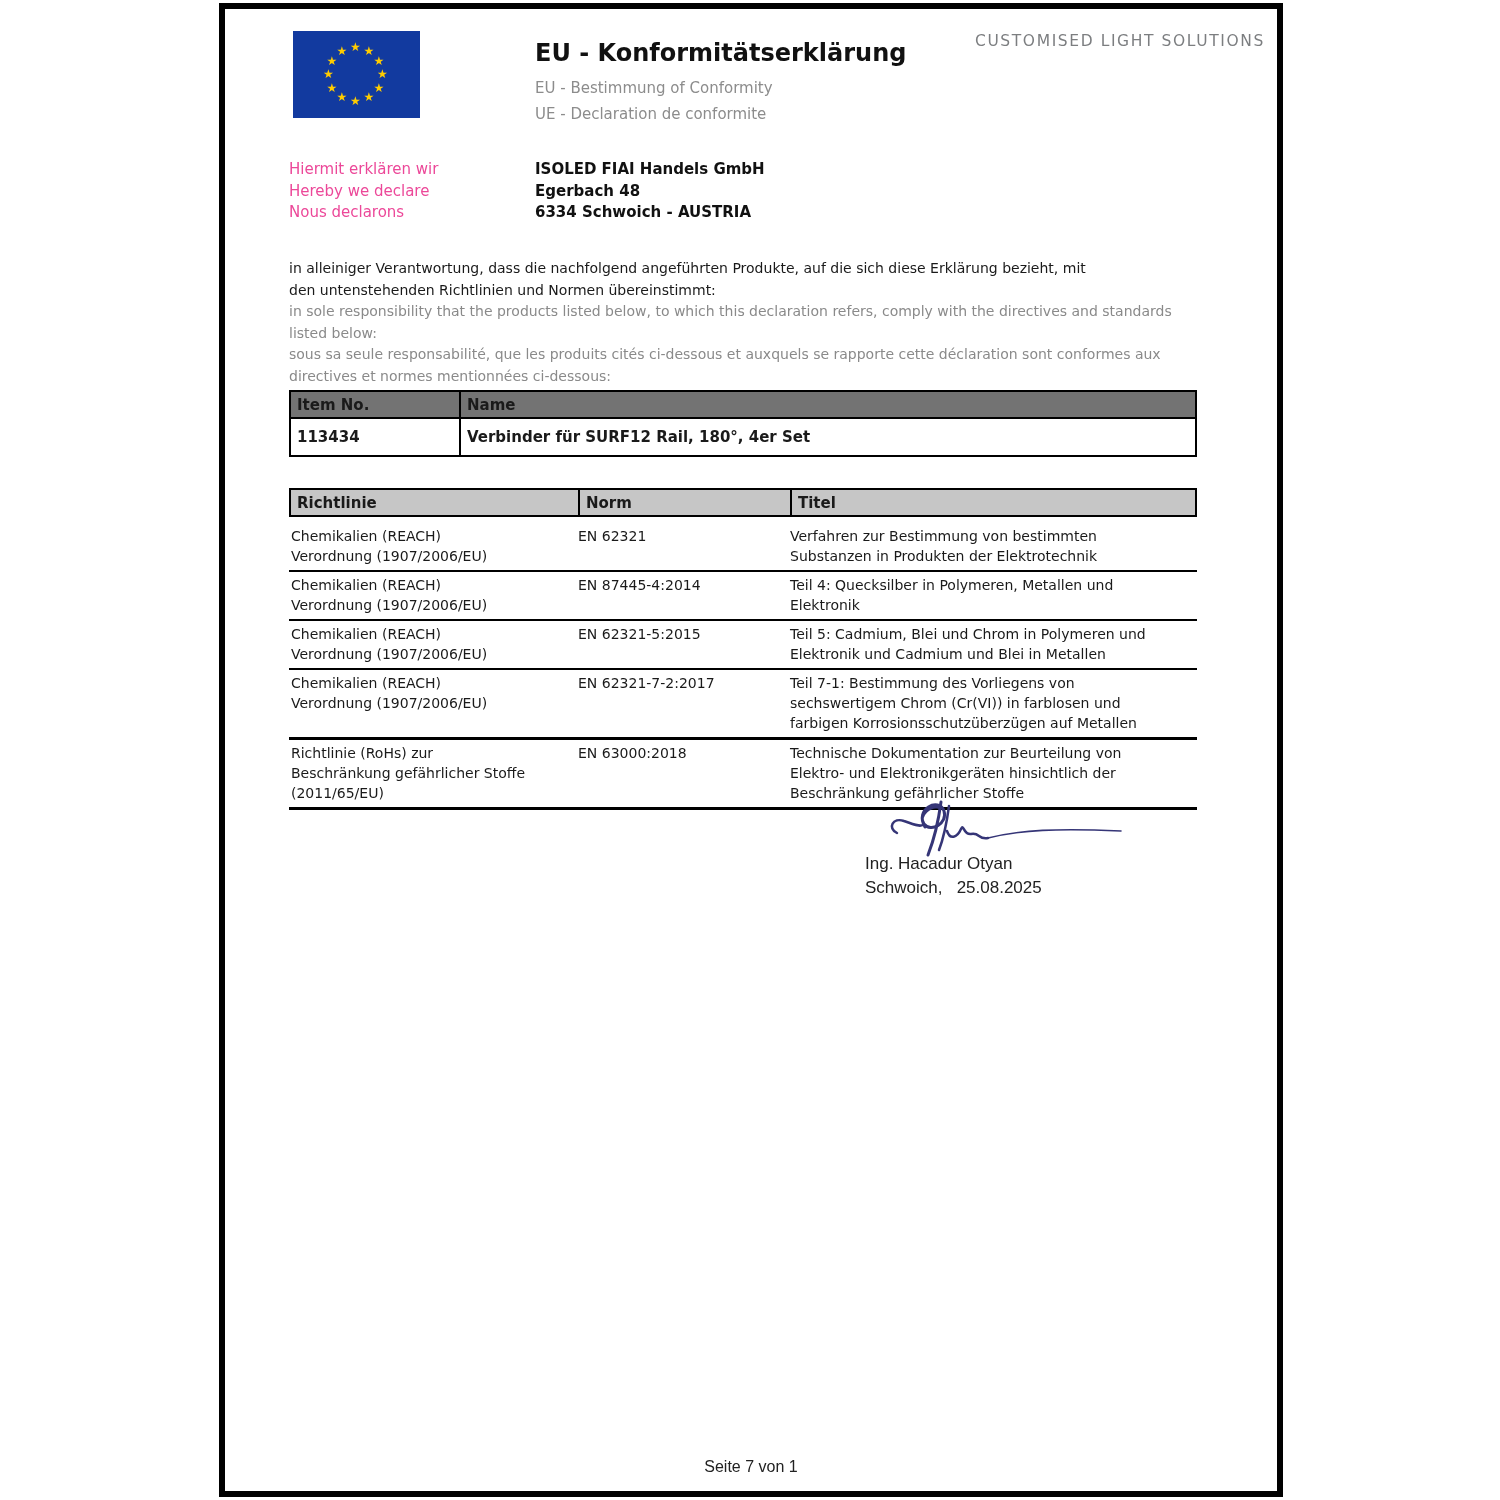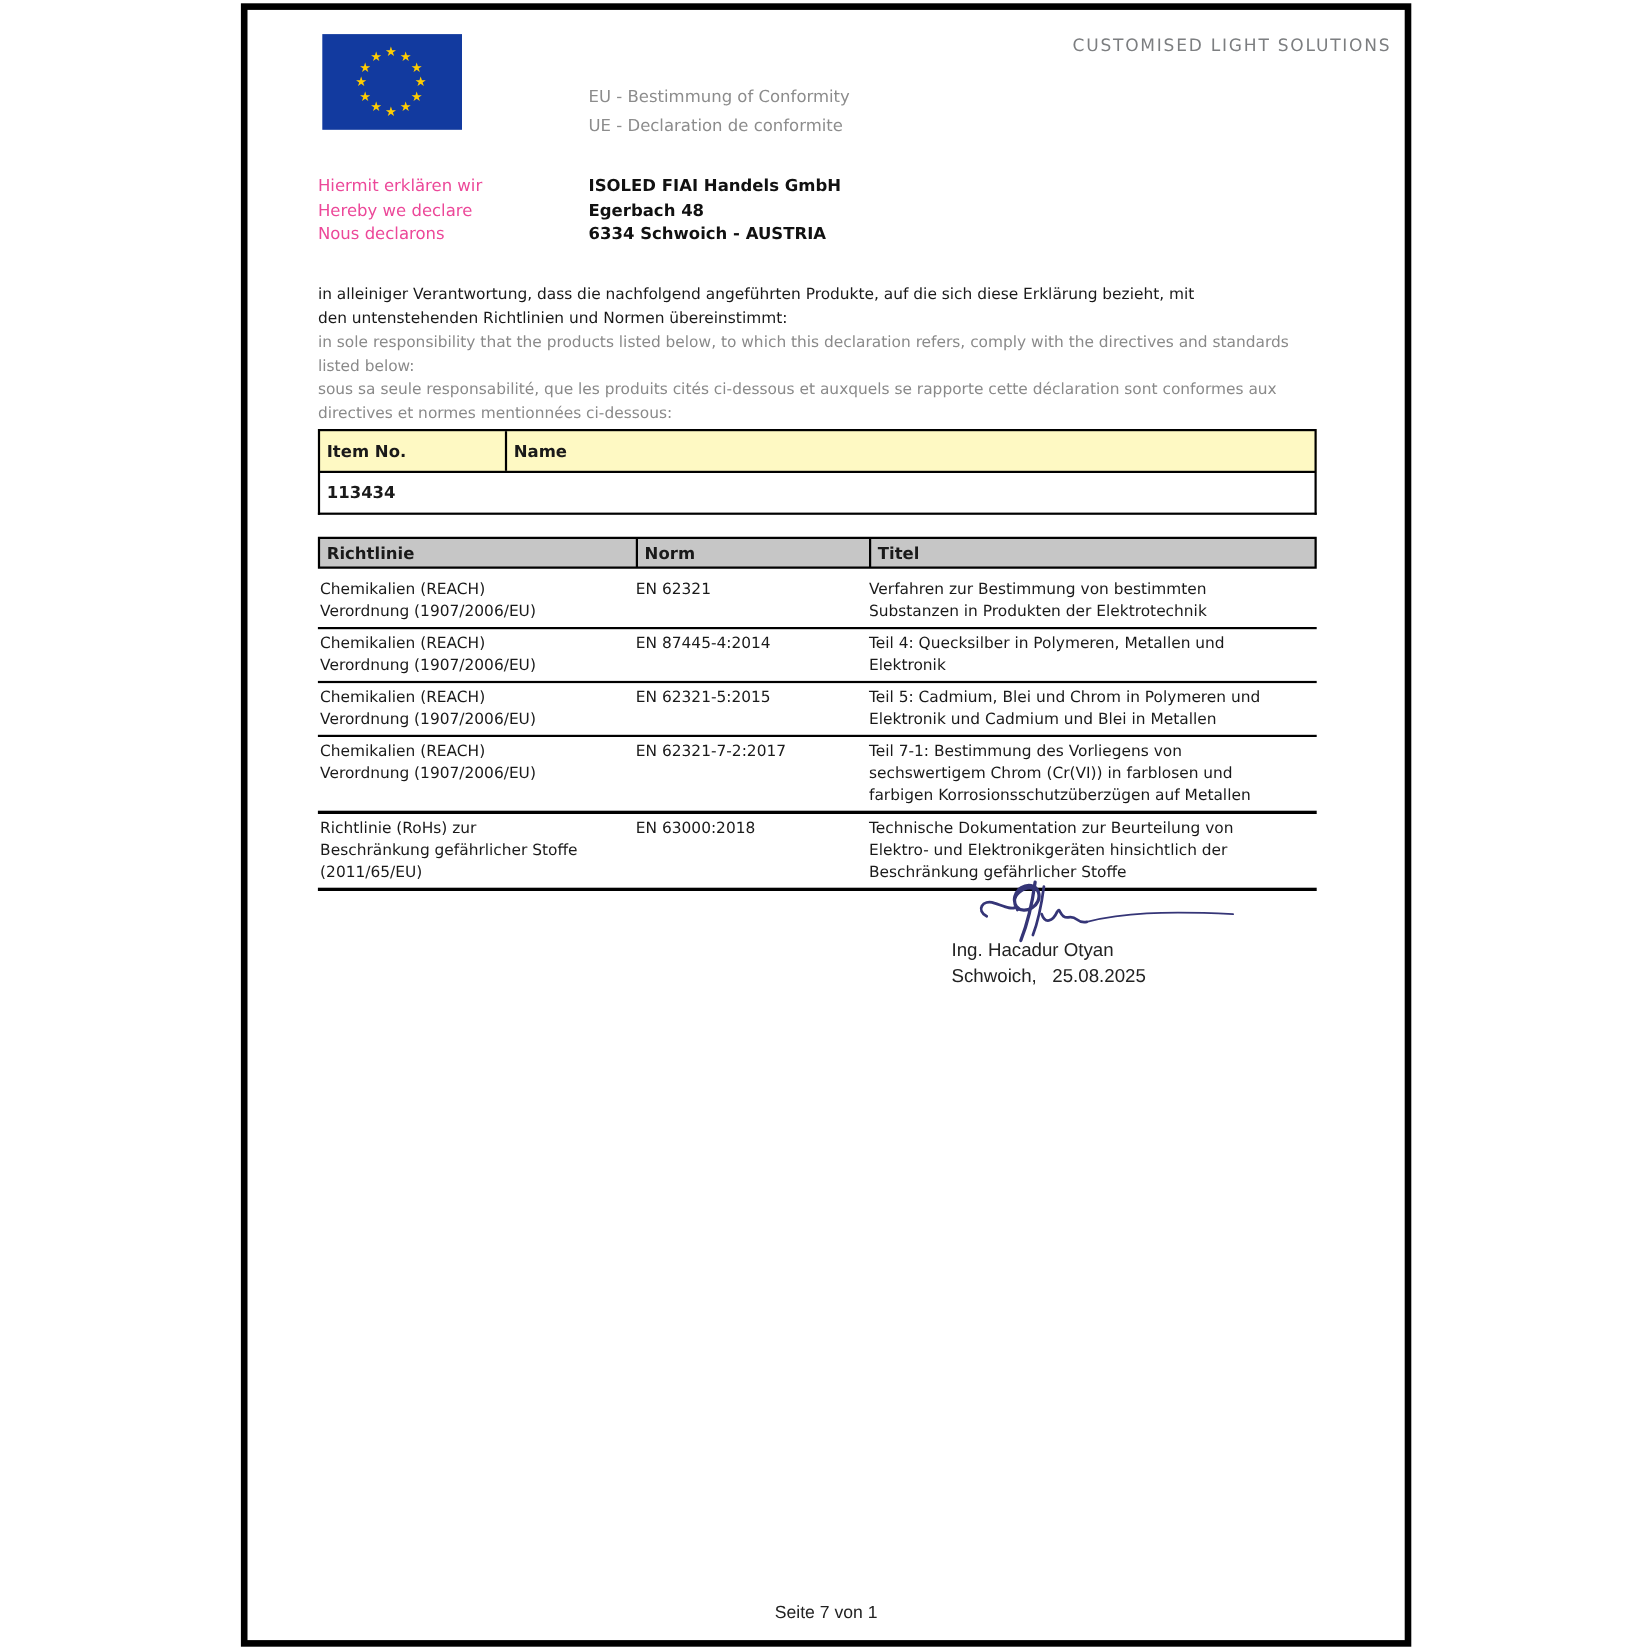--- a/index.html
+++ b/index.html
@@ -45,21 +45,21 @@
   .intro-de { top:249px; color:#1a1a1a; }
   .intro-en { top:292px; color:#8a8a8a; }
   .intro-fr { top:335px; color:#8a8a8a; }
 
   
   .ptable { left:64px; top:381px; width:908px; box-sizing:border-box; }
   .ptable .thead, .ptable .trow {
     display:grid; grid-template-columns:168px 1fr; box-sizing:border-box;
   }
   .ptable .thead {
-    background:#fef9c3; border:2px solid #000; font-weight:bold; font-size:15px; height:40px;
+    background:#737373; border:2px solid #000; font-weight:bold; font-size:15px; height:29px;
   }
   .ptable .trow { border:2px solid #000; border-top:none; height:38px; font-weight:bold; font-size:15px; }
   .ptable .cell { padding:4px 6px; box-sizing:border-box; display:flex; align-items:center; }
   .ptable .c2 { border-left:2px solid #000; }
 
   
   .shead {
     left:64px; top:479px; width:908px; display:grid; grid-template-columns:287px 212px 409px;
     background:#c6c6c6; border:2px solid #000; font-weight:bold; font-size:15px; height:29px; box-sizing:border-box;
   }
@@ -96,20 +96,21 @@
       <span class="star" style="left: 80.3827px; top: 50.5px;">★</span>
       <span class="star" style="left: 70.5px; top: 60.3827px;">★</span>
       <span class="star" style="left: 57px; top: 64px;">★</span>
       <span class="star" style="left: 43.5px; top: 60.3827px;">★</span>
       <span class="star" style="left: 33.6173px; top: 50.5px;">★</span>
       <span class="star" style="left: 30px; top: 37px;">★</span>
       <span class="star" style="left: 33.6173px; top: 23.5px;">★</span>
       <span class="star" style="left: 43.5px; top: 13.6173px;">★</span>
     </div>
 
+  <div class="abs doc-title">EU - Konformitätserklärung</div>
   <div class="abs doc-sub sub-en">EU - Bestimmung of Conformity</div>
   <div class="abs doc-sub sub-fr">UE - Declaration de conformite</div>
 
   <div class="abs logo">
     <div class="logo-tagline">CUSTOMISED LIGHT SOLUTIONS</div>
   </div>
 
   <div class="abs declare-labels pre">Hiermit erklären wir
 Hereby we declare
 Nous declarons</div>
@@ -124,20 +125,21 @@
   <div class="abs intro intro-fr pre">sous sa seule responsabilité, que les produits cités ci-dessous et auxquels se rapporte cette déclaration sont conformes aux
 directives et normes mentionnées ci-dessous:</div>
 
   <div class="abs ptable">
     <div class="thead">
       <div class="cell c1">Item No.</div>
       <div class="cell c2">Name</div>
     </div>
     <div class="trow">
       <div class="cell c1">113434</div>
+      <div class="cell c2">Verbinder für SURF12 Rail, 180°, 4er Set</div>
     </div>
   </div>
 
   <div class="abs shead">
     <div class="cell c1">Richtlinie</div>
     <div class="cell c2">Norm</div>
     <div class="cell c3">Titel</div>
   </div>
 
   <div class="abs sbody">

